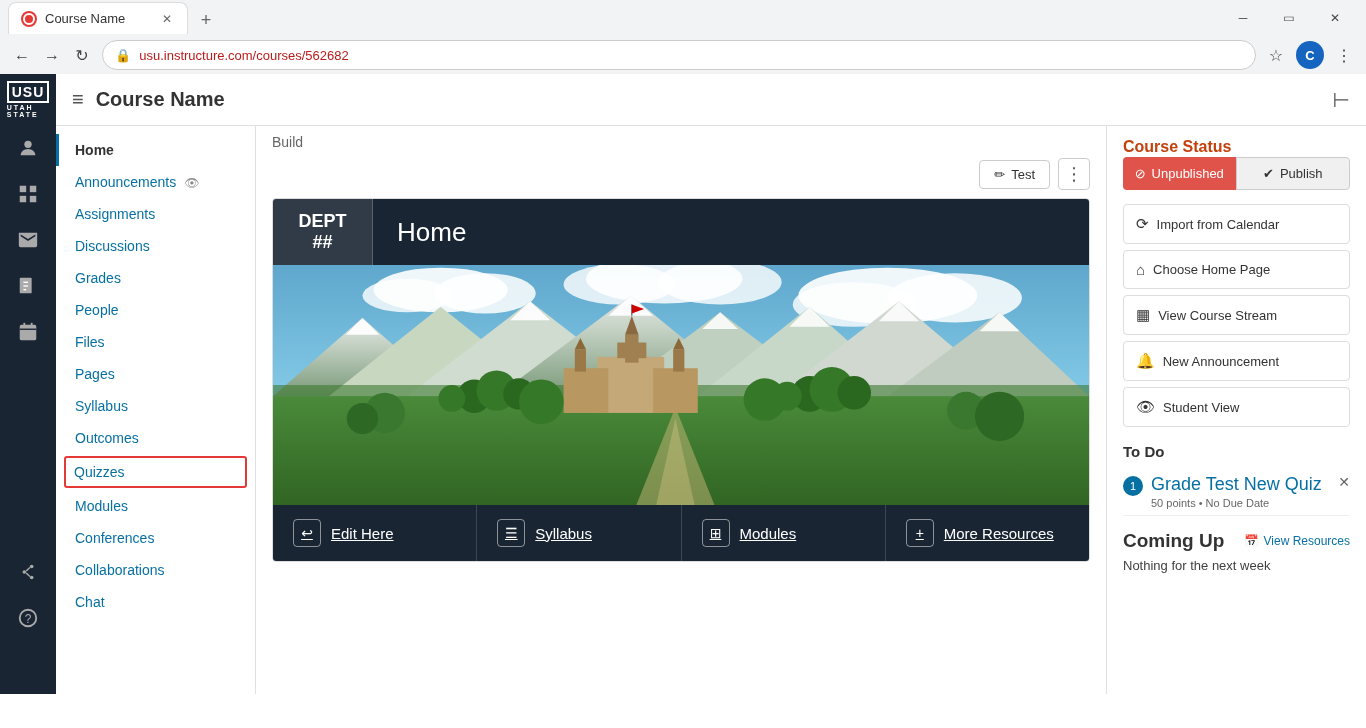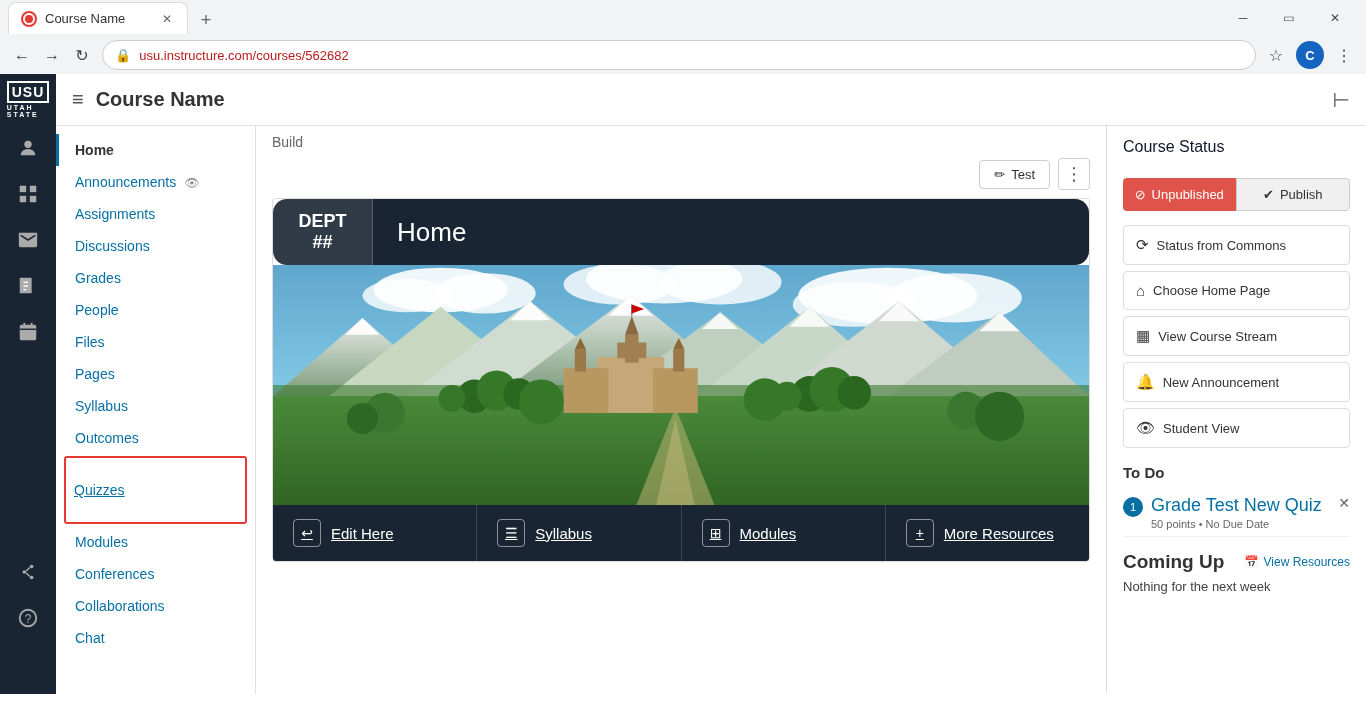--- a/index.html
+++ b/index.html
@@ -149,23 +149,22 @@
     }
     .course-nav-item.active {
       border-left-color: #0770a3;
       color: #333;
       font-weight: 600;
     }
     .course-nav-item.highlighted {
       border: 2px solid #e53935;
       border-radius: 3px;
       margin: 2px 8px;
-      padding: 24px 8px;
+      padding: 6px 8px;
       color: #0770a3;
-      text-decoration: underline;
     }
 
     
     .main-content {
       flex: 1;
       display: flex;
       flex-direction: column;
       overflow: hidden;
     }
 
@@ -238,21 +237,20 @@
     .home-banner {
       border: 1px solid #ddd;
       border-radius: 4px;
       overflow: hidden;
     }
     .banner-header {
       display: flex;
       background: #1a2533;
       color: #fff;
       align-items: stretch;
-      border-radius: 14px;
     }
     .banner-dept {
       padding: 12px 20px;
       background: rgba(255,255,255,0.1);
       text-align: center;
       font-size: 18px; font-weight: bold;
       border-right: 1px solid rgba(255,255,255,0.2);
       min-width: 100px;
       display: flex; align-items: center; justify-content: center;
     }
@@ -298,22 +296,22 @@
 
     
     .right-sidebar {
       width: 260px;
       padding: 12px 16px;
       border-left: 1px solid #e0e0e0;
       overflow-y: auto;
       flex-shrink: 0;
     }
     .sidebar-section-title {
-      font-size: 16px; font-weight: 400; color: #0f172a;
-      margin-bottom: 22px;
+      font-size: 16px; font-weight: 700; color: #c2410c;
+      margin-bottom: 1px;
     }
     .status-buttons {
       display: flex;
       gap: 0;
       margin-bottom: 14px;
     }
     .status-btn {
       flex: 1;
       padding: 8px 10px;
       border: none;
@@ -687,21 +685,21 @@
           </button>
           <button class="status-btn publish">
             <span>✔</span>
             <span>Publish</span>
           </button>
         </div>
 
         <div id="sidebar-actions-container">
             <button class="sidebar-action-btn">
     <span style="font-size:15px;">⟳</span>
-    <span>Status from Commons</span>
+    <span>Import from Calendar</span>
   </button>
             <button class="sidebar-action-btn">
     <span style="font-size:15px;">⌂</span>
     <span>Choose Home Page</span>
   </button>
             <button class="sidebar-action-btn">
     <span style="font-size:15px;">▦</span>
     <span>View Course Stream</span>
   </button>
             <button class="sidebar-action-btn">

